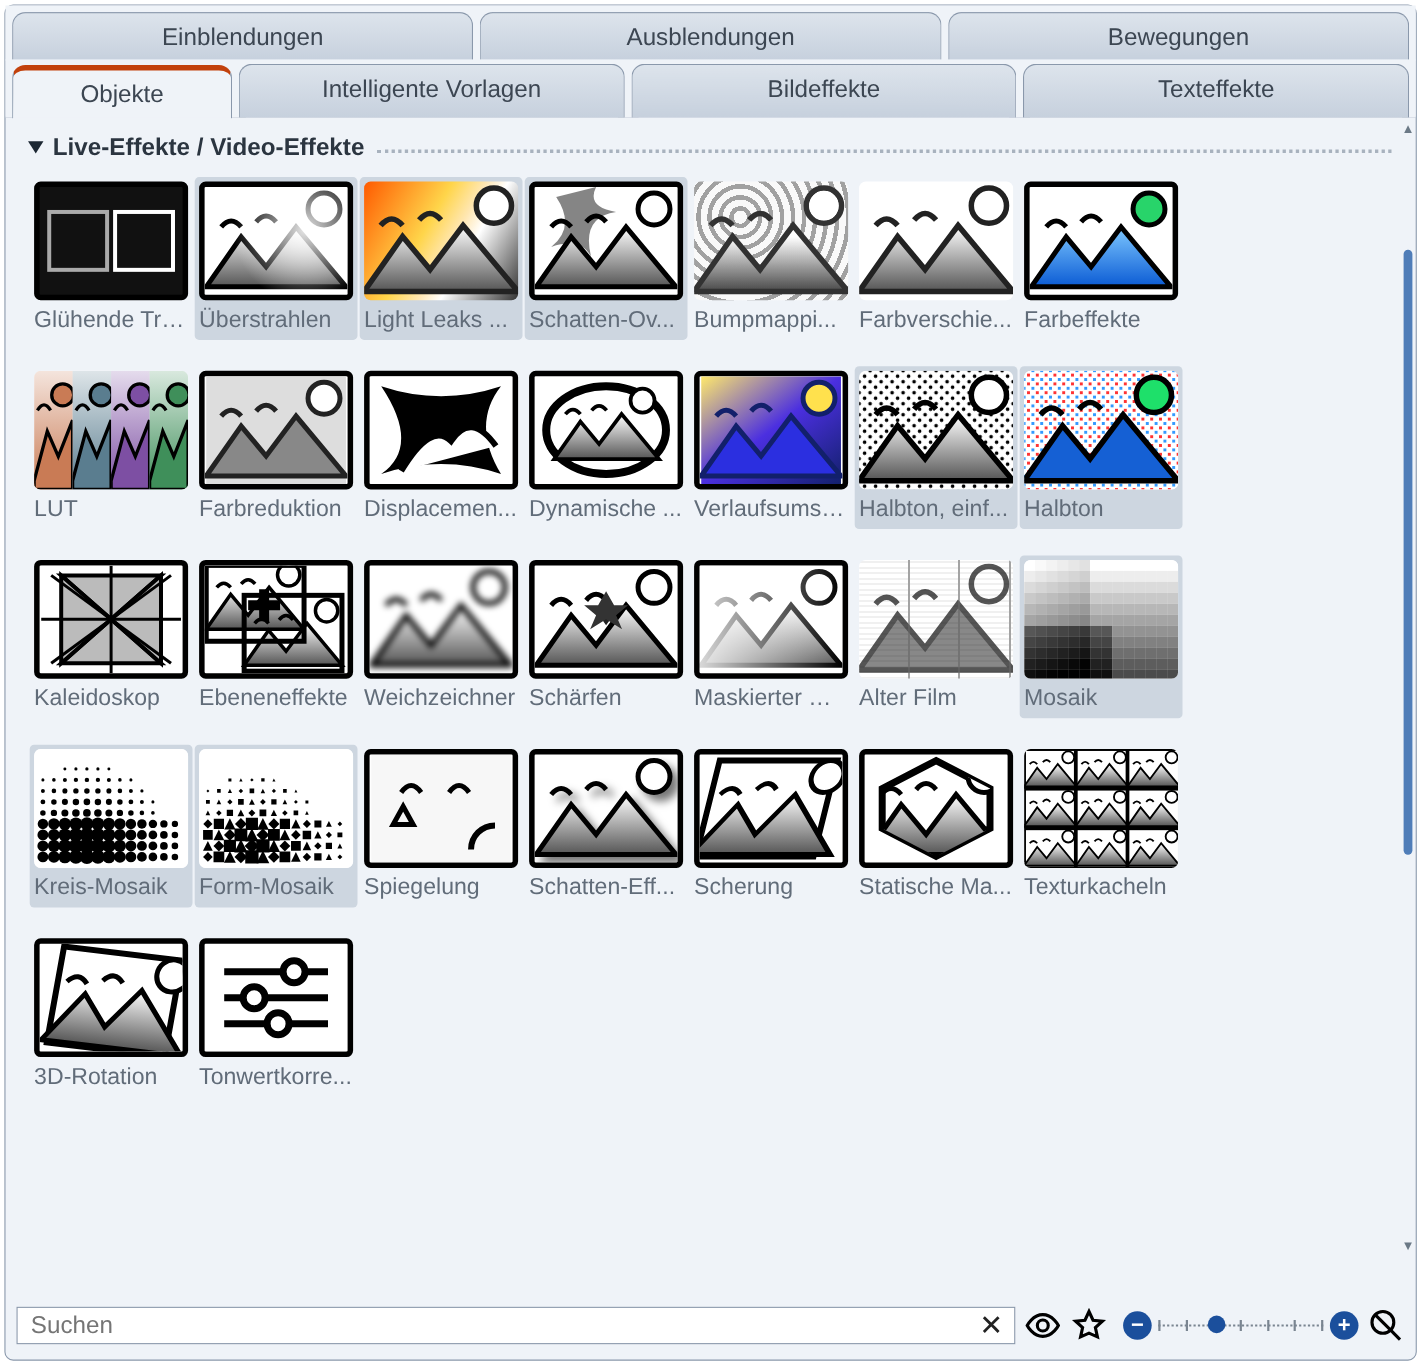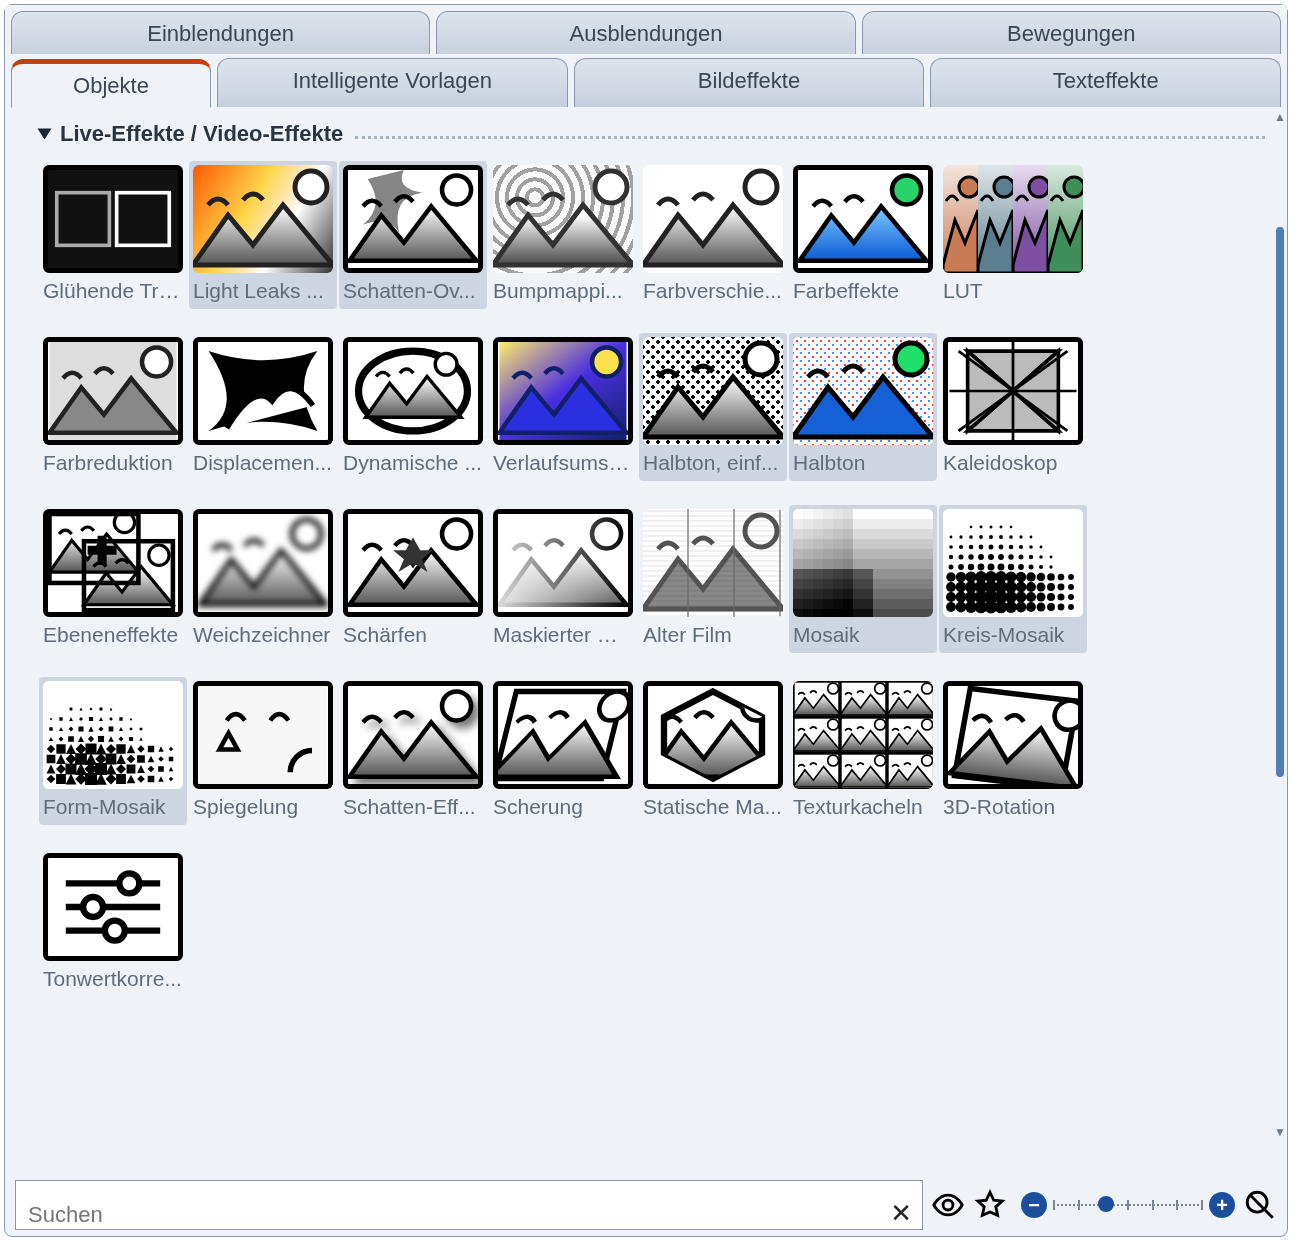--- a/index.html
+++ b/index.html
@@ -77,21 +77,21 @@
   .content-wrap{
     flex:1;
     display:flex;
     border-top:1px solid var(--border);
     margin-top:-1px;
     overflow:hidden;
   }
   .content{
     flex:1;
     overflow:hidden;
-    padding:14px 8px 8px 34px;
+    padding:14px 8px 8px 22px;
     position:relative;
   }
   .section-head{
     display:flex;
     align-items:center;
     gap:6px;
     font-size:22px;
     font-weight:600;
     color:#2b3540;
     margin-bottom:14px;
@@ -180,24 +180,24 @@
   .scroll-arrow.down{bottom:38px;}
   .footer{
     height:58px;
     padding:6px 10px 10px 10px;
     display:flex;
     align-items:center;
     gap:8px;
   }
   .searchbox{
     flex:1;
-    height:50px;
+    height:34px;
     border:1px solid var(--border);
     background:#fff;
-    display:flex;align-items:flex-end;
+    display:flex;align-items:center;
     padding:0 6px 0 10px;
     font-size:22px;
   }
   .searchbox input{
     flex:1;border:none;outline:none;font-size:22px;color:#555;background:transparent;
   }
   .searchbox .clear{font-size:26px;color:#222;cursor:pointer;padding:0 4px;}
   .icon-btn{
     width:34px;height:34px;
     display:flex;align-items:center;justify-content:center;
@@ -276,20 +276,39 @@
       </div>
       <div class="grid" id="grid">
           <div class="item th-transition">
     <div class="thumb">
               <svg viewBox="0 0 140 108">
                 <rect x="8" y="25" width="58" height="58" fill="none" stroke="#aaa" stroke-width="4"></rect>
                 <rect x="74" y="25" width="58" height="58" fill="none" stroke="#fff" stroke-width="4"></rect>
               </svg>
             </div>
     <div class="label">Glühende Tra...</div>
+          </div>
+          <div class="item group th-overexpose">
+            <span class="minus">−</span>
+    <div class="thumb">
+              <svg viewBox="0 0 140 108">
+    <defs>
+                  <linearGradient id="gGrey" x1="0" y1="0" x2="0" y2="1">
+      <stop offset="0" stop-color="#fff"></stop>
+                    <stop offset="1" stop-color="#555"></stop>
+    </linearGradient>
+                </defs>
+    <rect width="140" height="108" fill="#fff" opacity="0"></rect>
+    <circle cx="118" cy="22" r="16" fill="#fff" stroke="#000" stroke-width="5"></circle>
+    <path d="M15 40 q10 -12 20 0 M50 35 q10 -12 20 0" fill="none" stroke="#000" stroke-width="5"></path>
+    <path d="M0 100 L35 50 L60 80 L90 40 L140 100 Z" fill="url(#gGrey)" stroke="#000" stroke-width="5"></path>
+  </svg>
+              <div style="position:absolute;inset:0;background:radial-gradient(circle at 70% 40%,rgba(255,255,255,.9),transparent 60%)"></div>
+            </div>
+    <div class="label">Überstrahlen</div>
           </div>
           <div class="item group th-lightleaks">
             <span class="minus">−</span>
     <div class="thumb">
               <svg viewBox="0 0 140 108">
     <defs>
                   <linearGradient id="gGrey" x1="0" y1="0" x2="0" y2="1">
       <stop offset="0" stop-color="#fff"></stop>
                     <stop offset="1" stop-color="#555"></stop>
     </linearGradient>

